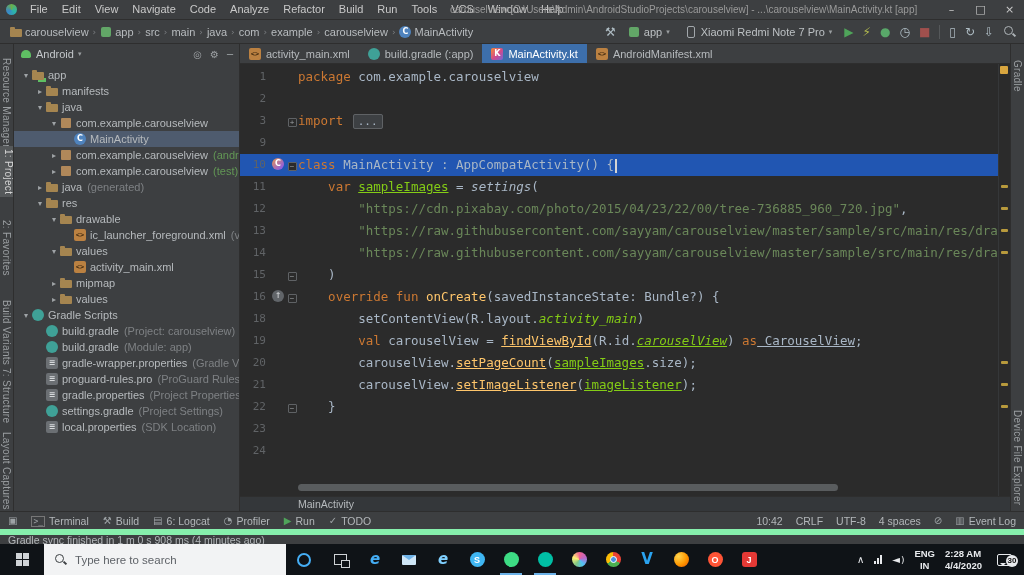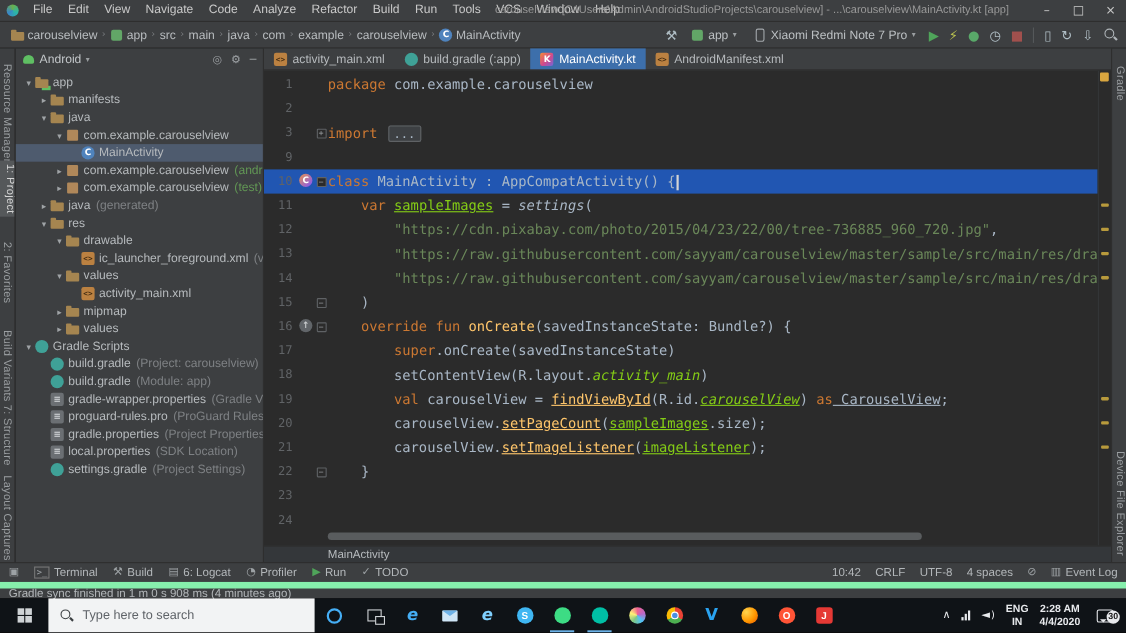--- a/index.html
+++ b/index.html
@@ -136,21 +136,21 @@
 .photos-ic{width:15px;height:15px;border-radius:50%;background:conic-gradient(#f06292,#ba68c8,#4fc3f7,#81c784,#fff176,#f06292)}
 .ffx-ic{width:15px;height:15px;border-radius:50%;background:radial-gradient(circle at 30% 30%,#ffd54f,#ff9800 55%,#e65100)}
 #tray{margin-left:auto;display:flex;align-items:center;gap:10px;padding-right:8px}
 .tray-it{font-family:"DejaVu Sans",sans-serif;font-size:10px;color:#e8eaed;display:flex;align-items:center}
 .netbars{display:flex;align-items:flex-end;gap:1px}
 .netbars i{width:2px;background:#e8eaed;display:block}
 .netbars i:nth-child(1){height:3px}.netbars i:nth-child(2){height:6px}.netbars i:nth-child(3){height:9px}
 .vol::after{content:")";margin-left:1px;font-size:9px}
 .tray-lang,.tray-clock{display:flex;flex-direction:column;line-height:1.2;font-size:9.5px}
 .tray-lang{align-items:center}
-.tray-clock{align-items:center}
+.tray-clock{align-items:flex-start}
 .tray-notif{position:relative;width:24px;display:flex;align-items:center;justify-content:center}
 .bubble{width:15px;height:12px;border:1px solid #e8eaed;border-radius:2px;position:relative}
 .bubble::after{content:"";position:absolute;left:2px;bottom:-4px;width:0;height:0;border:3px solid transparent;border-top-color:#e8eaed}
 .badge{position:absolute;top:1px;right:-2px;background:#e8eaed;color:#111;border-radius:50%;min-width:12px;height:12px;line-height:12px;font-size:8px;text-align:center;font-weight:bold}
 </style>
 </head>
 <body>
 
 <div id="root">
 
@@ -355,29 +355,29 @@
             <span class="tann">(ProGuard Rules for app)</span>
           </div>
           <div class="trow" style="padding-left:20px">
             <span class="tchev"></span>
             <span class="ic ic-props"></span>
             <span class="tlab">gradle.properties</span>
             <span class="tann">(Project Properties)</span>
           </div>
           <div class="trow" style="padding-left:20px">
             <span class="tchev"></span>
+            <span class="ic ic-gfile"></span>
+            <span class="tlab">settings.gradle</span>
+            <span class="tann">(Project Settings)</span>
+          </div>
+          <div class="trow" style="padding-left:20px">
+            <span class="tchev"></span>
             <span class="ic ic-props"></span>
             <span class="tlab">local.properties</span>
             <span class="tann">(SDK Location)</span>
-          </div>
-          <div class="trow" style="padding-left:20px">
-            <span class="tchev"></span>
-            <span class="ic ic-gfile"></span>
-            <span class="tlab">settings.gradle</span>
-            <span class="tann">(Project Settings)</span>
           </div>
         </div>
     </aside>
 
     <section id="editor">
       <div id="tabs">
           <span class="etab"><span class="ic ic-xml"></span>activity_main.xml</span>
           <span class="etab"><span class="ic ic-gradle"></span>build.gradle (:app)</span>
           <span class="etab active"><span class="ic ic-kotlin"></span>MainActivity.kt</span>
           <span class="etab"><span class="ic ic-xml"></span>AndroidManifest.xml</span>
@@ -442,26 +442,20 @@
               <span class="lnum">15</span>
               <span class="gslot"></span>
               <span class="fslot"><span class="fmk">−</span></span>
               <pre class="ctext"><span class="tk pl">    )</span></pre>
             </div>
             <div class="crow">
               <span class="lnum">16</span>
               <span class="gslot"><span class="gic gic-override"></span></span>
               <span class="fslot"><span class="fmk">−</span></span>
               <pre class="ctext"><span class="tk pl">    </span><span class="tk kw">override fun </span><span class="tk fn">onCreate</span><span class="tk pl">(savedInstanceState: Bundle?) {</span></pre>
-            </div>
-            <div class="crow">
-              <span class="lnum">17</span>
-              <span class="gslot"></span>
-              <span class="fslot"></span>
-              <pre class="ctext"><span class="tk pl">        </span><span class="tk kw">super</span><span class="tk pl">.onCreate(savedInstanceState)</span></pre>
             </div>
             <div class="crow">
               <span class="lnum">18</span>
               <span class="gslot"></span>
               <span class="fslot"></span>
               <pre class="ctext"><span class="tk pl">        setContentView(R.layout.</span><span class="tk fld it">activity_main</span><span class="tk pl">)</span></pre>
             </div>
             <div class="crow">
               <span class="lnum">19</span>
               <span class="gslot"></span>

